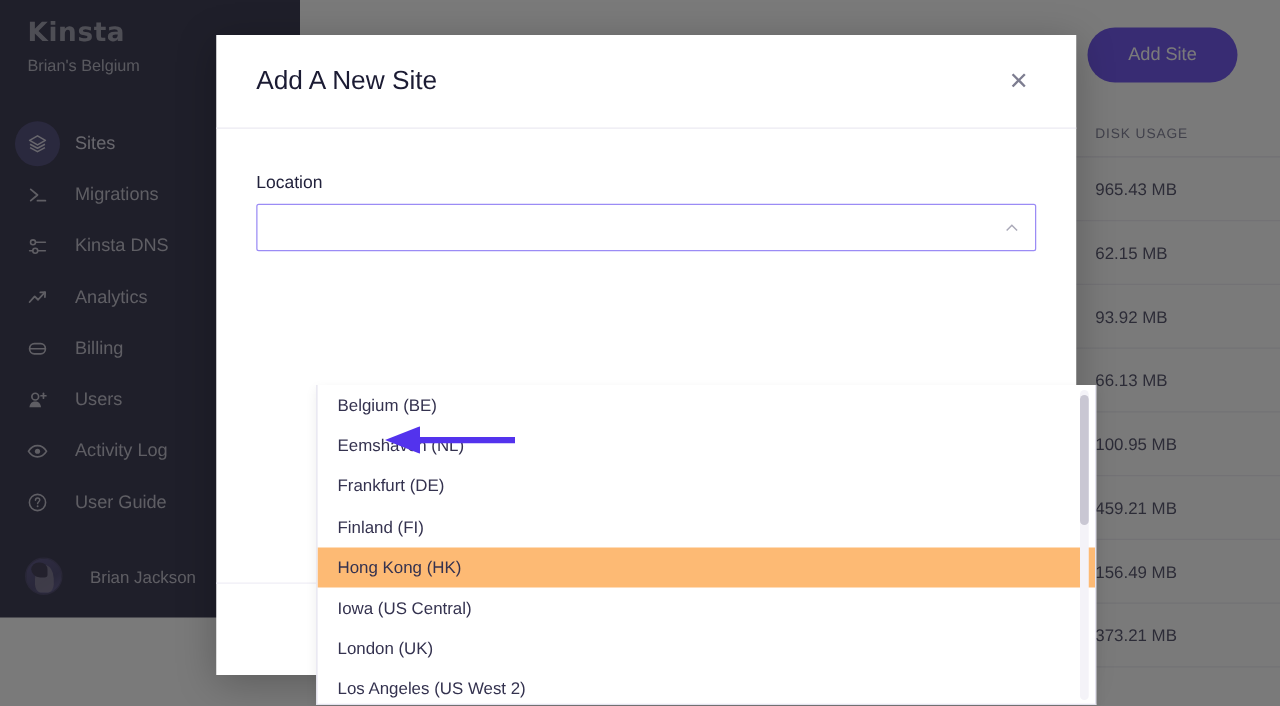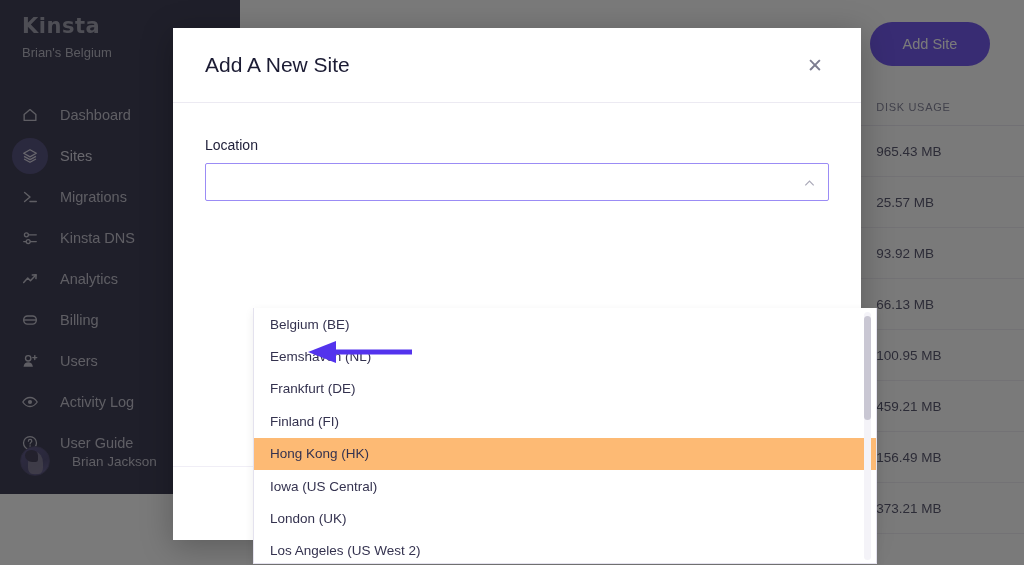--- a/index.html
+++ b/index.html
@@ -271,21 +271,21 @@
             <div class="c-loc"></div>
             <div class="c-vis"></div>
             <div class="c-disk">965.43 MB</div>
           </div>
           <div class="bg-row">
             <div class="c-name">
               <span class="nm"></span>
             </div>
             <div class="c-loc"></div>
             <div class="c-vis"></div>
-            <div class="c-disk">25.57 MB</div>
+            <div class="c-disk">62.15 MB</div>
           </div>
           <div class="bg-row">
             <div class="c-name">
               <span class="nm"></span>
             </div>
             <div class="c-loc"></div>
             <div class="c-vis"></div>
             <div class="c-disk">93.92 MB</div>
           </div>
           <div class="bg-row">
@@ -332,28 +332,20 @@
         </div>
     </div>
   </div>
 
   <div id="sidebar">
     <div class="brand-wrap">
       <div class="brand-logo">Kinsta</div>
       <div class="brand-company">Brian's Belgium</div>
     </div>
     <div id="nav">
-        <div class="nav-item">
-          <span class="nav-ico">
-            <svg width="18" height="18" viewBox="0 0 20 20">
-              <path d="M3.5 9.5 L10 4 L16.5 9.5 L16.5 16 L3.5 16 Z" fill="none" stroke="#b7b6c4" stroke-width="1.5" stroke-linejoin="round"></path>
-            </svg>
-          </span>
-          <span class="nav-label">Dashboard</span>
-        </div>
         <div class="nav-item active">
           <span class="nav-ico">
             <svg width="18" height="18" viewBox="0 0 20 20">
               <path d="M10 3 L17 7 L10 11 L3 7 Z" fill="none" stroke="#cfcddc" stroke-width="1.4" stroke-linejoin="round"></path>
               <path d="M3.4 10.4 L10 14 L16.6 10.4" fill="none" stroke="#cfcddc" stroke-width="1.4" stroke-linejoin="round"></path>
               <path d="M3.4 13.4 L10 17 L16.6 13.4" fill="none" stroke="#cfcddc" stroke-width="1.4" stroke-linejoin="round"></path>
             </svg>
           </span>
           <span class="nav-label">Sites</span>
         </div>

